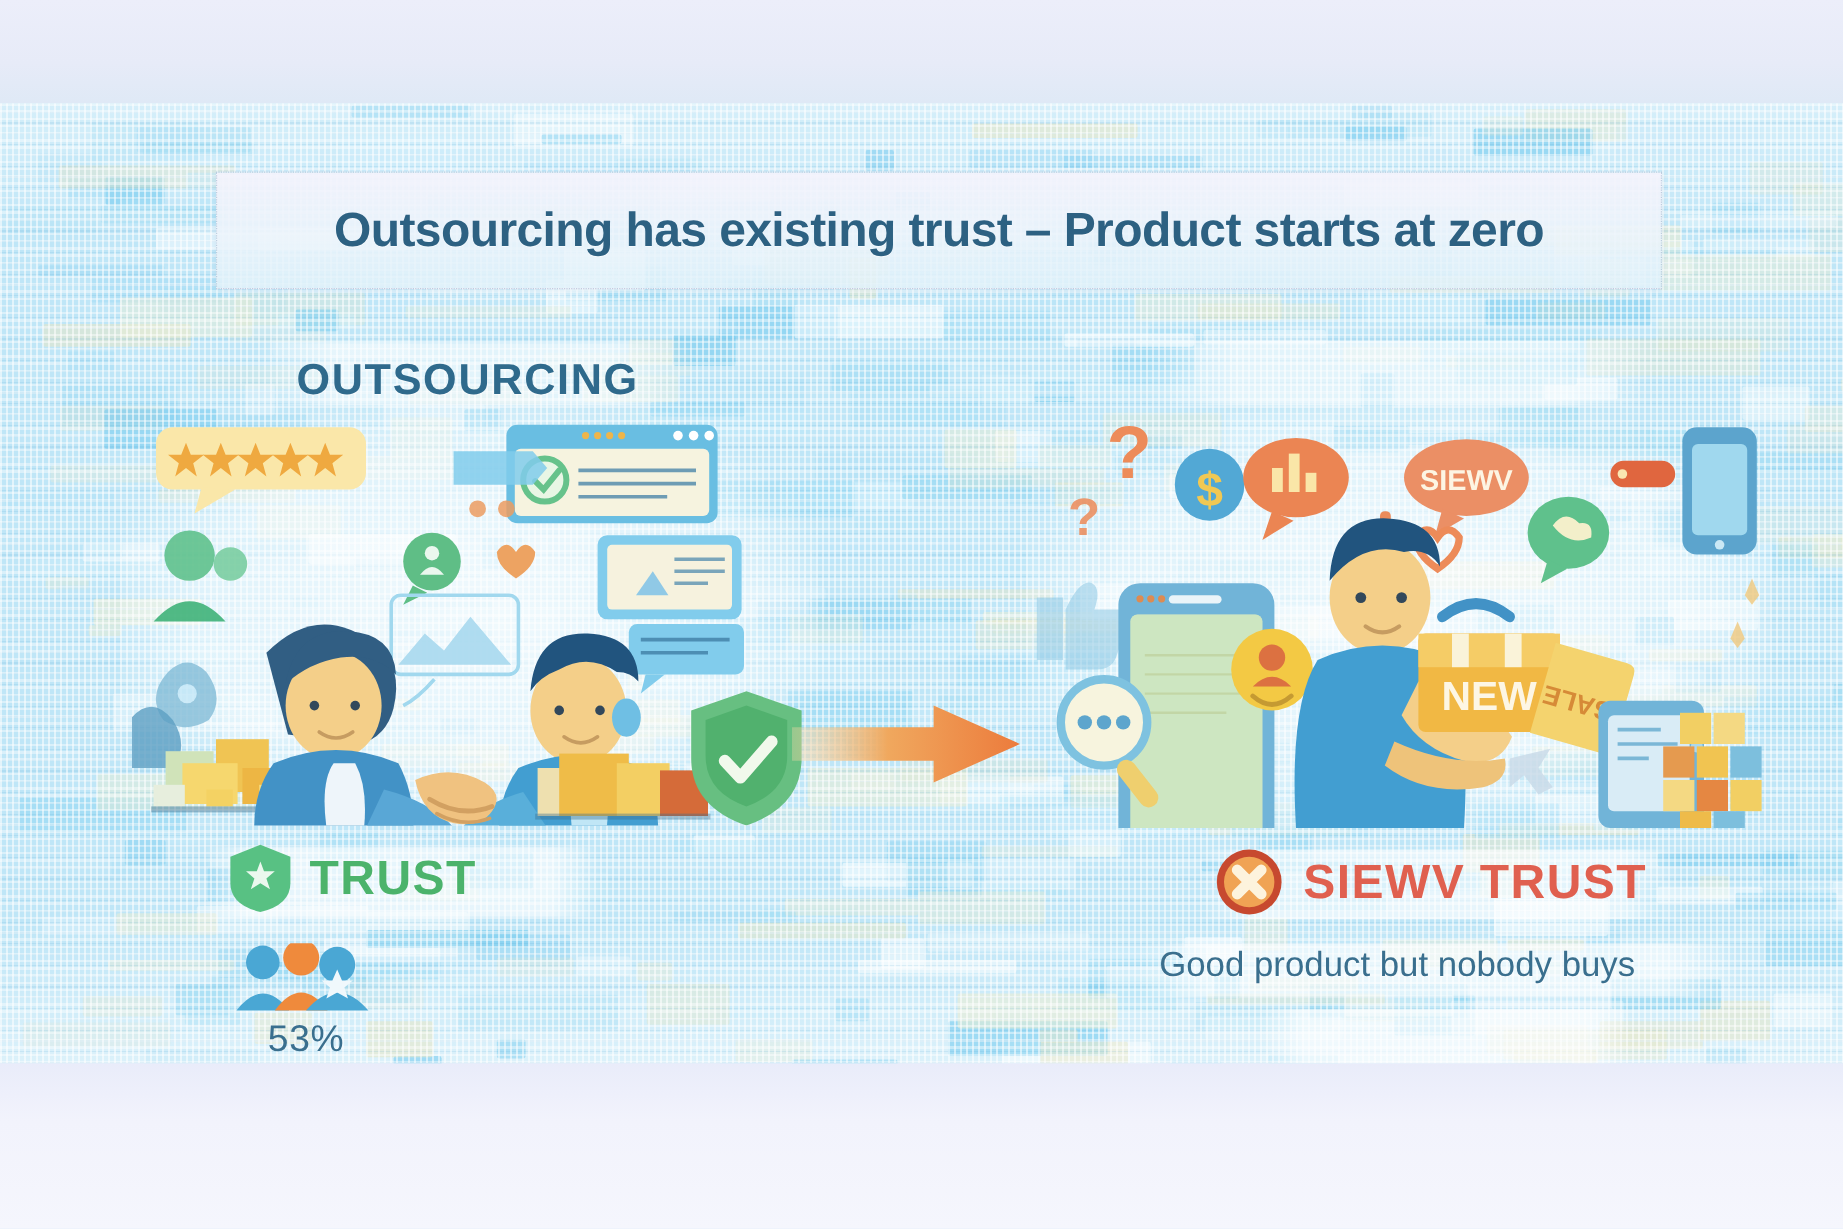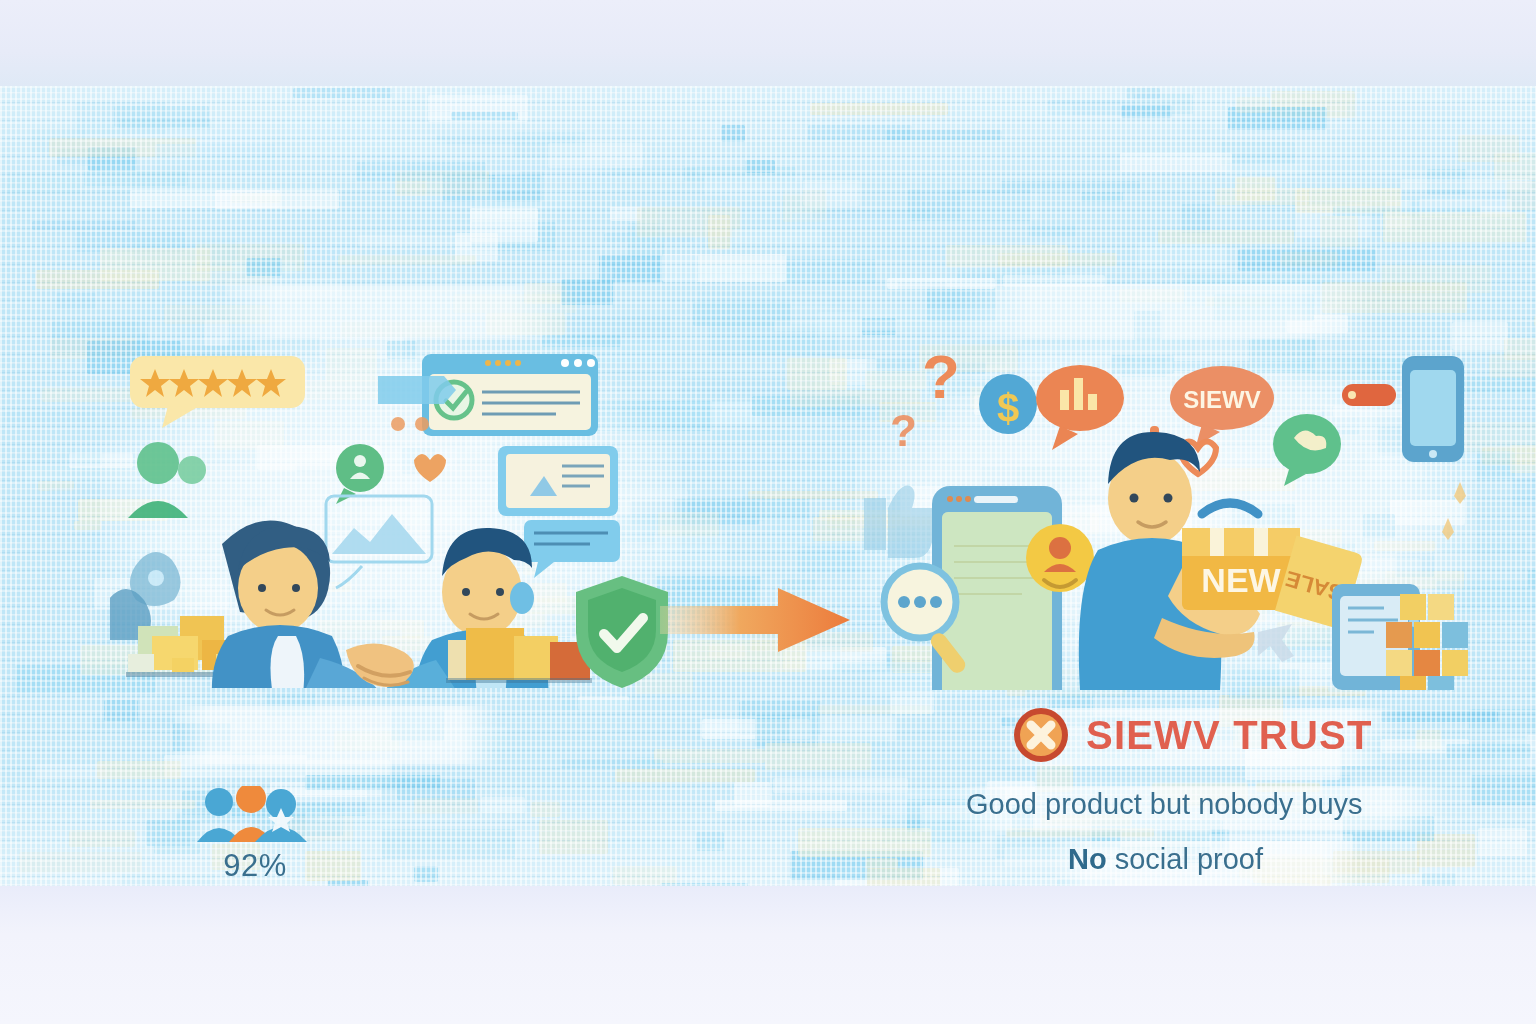--- a/index.html
+++ b/index.html
@@ -948,58 +948,66 @@
         <rect x="566" y="330" width="26" height="14" fill="#7bbfdf"></rect>
       </g>
 
       <g fill="#f2c97a" opacity=".8">
         <path d="M592 150 l6 -14 l6 14 l-6 8z"></path>
           <path d="M580 186 l6 -14 l6 14 l-6 8z"></path>
       </g>
     </svg>
 
     <div class="head-glow" style="left:215px; top:200px; width:360px; height:52px;"></div>
+    <div class="col-head left" style="top:209px;">OUTSOURCING</div>
 
     <div class="head-glow" style="left:955px; top:198px; width:420px; height:54px;"></div>
 
     <div class="text-wash" style="left:170px; top:620px; width:330px; height:58px;"></div>
+    <div class="trust-row" style="top:616px;">
+      <svg width="54" height="60" viewBox="0 0 54 60">
+        <path d="M27 2 L52 12 v22 q0 18 -25 24 Q2 52 2 34 V12 Z" fill="#58c183"></path>
+        <path d="M27 16 l3 8 h9 l-7 6 l3 9 l-8 -5 l-8 5 l3 -9 l-7 -6 h9 z" fill="#eaf8ee"></path>
+      </svg>
+      <span class="trust-label">TRUST</span>
+    </div>
 
     <div class="stats" style="top:700px;">
 
       <div class="stat">
         <div class="stat-icon">
           <svg width="140" height="58" viewBox="0 0 140 58">
             <circle cx="34" cy="16" r="14" fill="#4aa7d4"></circle>
             <path d="M12 56 q22 -28 44 0 z" fill="#4aa7d4"></path>
             <circle cx="66" cy="12" r="15" fill="#ef8a3c"></circle>
             <path d="M44 56 q22 -30 44 0 z" fill="#ef8a3c"></path>
             <circle cx="96" cy="18" r="15" fill="#4aa7d4"></circle>
             <path d="M70 56 q26 -30 52 0 z" fill="#4aa7d4"></path>
             <path d="M96 22 l4 9 h9 l-7 6 l3 9 l-9 -5 l-9 5 l3 -9 l-7 -6 h9z" fill="#f0f8fc"></path>
           </svg>
         </div>
-        <div class="stat-val">92%</div>
+        <div class="stat-val">53%</div>
       </div>
 
     </div>
 
     <div class="text-wash" style="left:1000px; top:622px; width:400px; height:58px;"></div>
     <div class="zero-row" style="top:620px;">
       <svg width="58" height="58" viewBox="0 0 58 58">
         <circle cx="29" cy="29" r="27" fill="#c7492f"></circle>
         <circle cx="29" cy="29" r="21" fill="#f0a354"></circle>
         <path d="M19 19 L39 39 M39 19 L19 39" stroke="#fdf3dd" stroke-width="9" stroke-linecap="round"></path>
       </svg>
       <span class="zero-label">SIEWV TRUST</span>
     </div>
 
     <div class="text-wash" style="left:950px; top:700px; width:500px; height:44px;"></div>
     <div class="r-line l1" style="top:702px;">Good product but nobody buys</div>
 
     <div class="text-wash" style="left:1050px; top:755px; width:310px; height:46px;"></div>
-    <div class="r-line l2" style="top:757px;">
-      <b>No</b><span> social proof</span>
-    </div>
 
   </div>
 
+  <div class="title-banner">
+    <span class="title-text">Outsourcing has existing trust – Product starts at zero</span>
+  </div>
 
 </div>
 
 </body></html>

